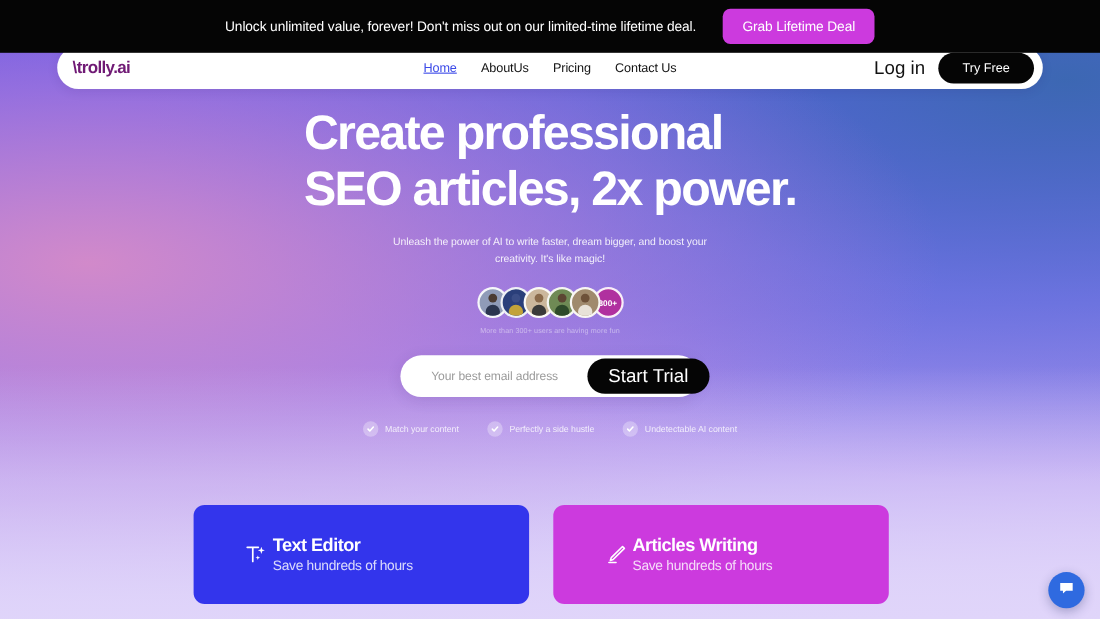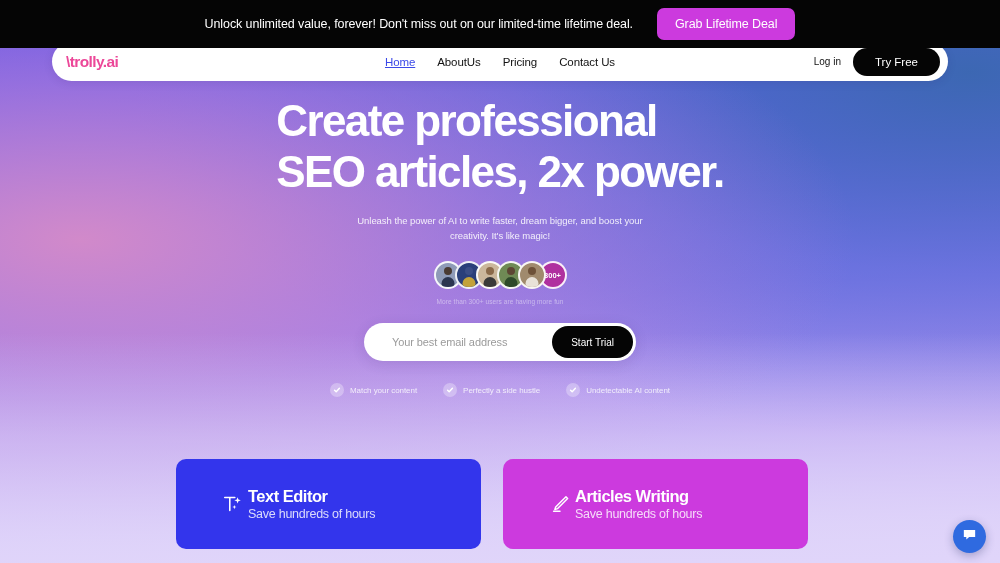--- a/index.html
+++ b/index.html
@@ -45,36 +45,36 @@
   
   .nav {
     position:absolute; top:42px; left:52px; width:896px; height:39px;
     background:#fff; border-radius:20px;
     display:flex; align-items:center;
     z-index:20;
     box-shadow:0 2px 10px rgba(40,20,90,0.10);
   }
   .logo { margin-left:14px; display:flex; align-items:flex-end; }
   .logo-text {
-    font-size:15.5px; font-weight:bold; color:#ec4899; letter-spacing:-0.6px;
+    font-size:15.5px; font-weight:bold; color:#701a75; letter-spacing:-0.6px;
     font-family:"Liberation Sans", sans-serif;
   }
   .nav-links {
     position:absolute; left:50%; transform:translateX(-50%);
     display:flex; align-items:center; gap:22px;
   }
   .nav-link {
     font-size:11.5px; color:#121212; text-decoration:none; letter-spacing:-0.1px;
     white-space:nowrap; cursor:pointer;
   }
   .nav-link.active { color:#3b49e8;text-decoration:underline; }
   .nav-right {
     position:absolute; right:8px; display:flex; align-items:center; gap:12px;
   }
-  .login-link { font-size:10px; color:#121212; text-decoration:none; cursor:pointer; }
+  .login-link { font-size:17px; color:#121212; text-decoration:none; cursor:pointer; }
   .try-free {
     background:#050505; color:#fff; border:none;
     font-family:"Liberation Sans", sans-serif;
     font-size:11.5px; padding:8px 22px; border-radius:16px; cursor:pointer;
     white-space:nowrap;
   }
 
   
   .hero-inner {
     position:relative; z-index:5; width:1000px;
@@ -132,21 +132,21 @@
   }
   .email-input {
     flex:1; border:none; outline:none; background:transparent;
     font-family:"Liberation Sans", sans-serif;
     font-size:11px; color:#111; padding-left:28px; letter-spacing:-0.1px;
   }
   .email-input::placeholder { color:#9b9b9b; }
   .start-trial {
     background:#050505; color:#fff; border:none;
     font-family:"Liberation Sans", sans-serif;
-    font-size:10px; height:32px; padding:0 19px; border-radius:16px;
+    font-size:17px; height:32px; padding:0 19px; border-radius:16px;
     cursor:pointer; white-space:nowrap;text-align:center;
   }
 
   
   .checks { margin-top:22px; display:flex; align-items:center; gap:26px; }
   .check-item { display:flex; align-items:center; gap:6px; }
   .check-circle {
     width:14px; height:14px; border-radius:50%;
     background:rgba(255,255,255,0.30);
     display:flex; align-items:center; justify-content:center;

